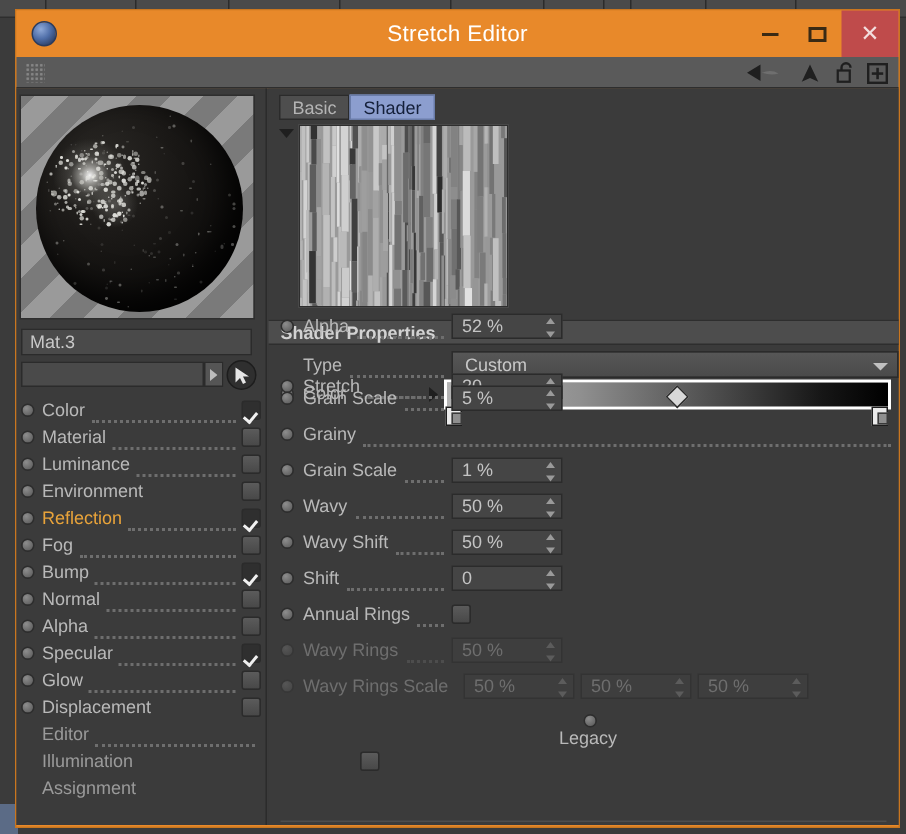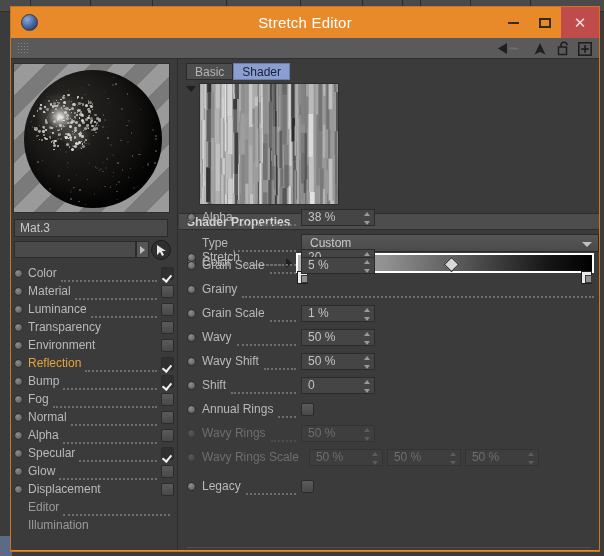--- a/index.html
+++ b/index.html
@@ -807,47 +807,41 @@
             <span class="chan-box"></span>
           </div>
           <div class="chan-row">
             <span class="chan-dot"></span>
             <span class="chan-label">Luminance</span>
             <span class="chan-leader"></span>
             <span class="chan-box"></span>
           </div>
           <div class="chan-row">
             <span class="chan-dot"></span>
-            <span class="chan-label">Transparency</span>
-            <span class="chan-leader" style="border-bottom: none;"></span>
-            <span class="chan-box"></span>
-          </div>
-          <div class="chan-row">
-            <span class="chan-dot"></span>
             <span class="chan-label">Environment</span>
             <span class="chan-leader" style="border-bottom: none;"></span>
             <span class="chan-box"></span>
           </div>
           <div class="chan-row active">
             <span class="chan-dot"></span>
             <span class="chan-label">Reflection</span>
             <span class="chan-leader"></span>
             <span class="chan-box checked"></span>
           </div>
           <div class="chan-row">
             <span class="chan-dot"></span>
+            <span class="chan-label">Fog</span>
+            <span class="chan-leader"></span>
+            <span class="chan-box"></span>
+          </div>
+          <div class="chan-row">
+            <span class="chan-dot"></span>
             <span class="chan-label">Bump</span>
             <span class="chan-leader"></span>
             <span class="chan-box checked"></span>
-          </div>
-          <div class="chan-row">
-            <span class="chan-dot"></span>
-            <span class="chan-label">Fog</span>
-            <span class="chan-leader"></span>
-            <span class="chan-box"></span>
           </div>
           <div class="chan-row">
             <span class="chan-dot"></span>
             <span class="chan-label">Normal</span>
             <span class="chan-leader"></span>
             <span class="chan-box"></span>
           </div>
           <div class="chan-row">
             <span class="chan-dot"></span>
             <span class="chan-label">Alpha</span>
@@ -871,20 +865,24 @@
             <span class="chan-label">Displacement</span>
             <span class="chan-leader" style="border-bottom: none;"></span>
             <span class="chan-box"></span>
           </div>
           <div class="chan-row plain">
             <span class="chan-label">Editor</span>
             <span class="chan-leader"></span>
           </div>
           <div class="chan-row plain">
             <span class="chan-label">Illumination</span>
+            <span class="chan-leader" style="border-bottom: none;"></span>
+          </div>
+          <div class="chan-row plain">
+            <span class="chan-label">Assignment</span>
             <span class="chan-leader" style="border-bottom: none;"></span>
           </div>
         </div>
     </div>
 
     <div id="right-col">
 
       <div id="tabs">
           <div class="tab">Basic</div>
           <div class="tab active">Shader</div>
@@ -1151,21 +1149,21 @@
         <div class="grad-knob" id="grad-knob-l"></div>
         <div class="grad-knob" id="grad-knob-r"></div>
       </div>
 
       <div id="rows-container">
           <div class="prow" style="top: 148px;">
             <span class="pdot"></span>
             <span class="plabel">Alpha</span>
             <span class="pleader"></span>
             <div class="pfieldzone">
-              <div class="numfield"><span>38 %</span><span class="spin"></span></div>
+              <div class="numfield"><span>52 %</span><span class="spin"></span></div>
             </div>
           </div>
           <div class="prow" style="top: 188px;">
             <span class="pdot"></span>
             <span class="plabel">Stretch</span>
             <span class="pleader"></span>
             <div class="pfieldzone">
               <div class="numfield"><span>20</span><span class="spin"></span></div>
             </div>
           </div>
@@ -1233,21 +1231,21 @@
           <div class="prow dim" style="top: 388px;">
             <span class="pdot dim"></span>
             <span class="plabel">Wavy Rings Scale</span>
             <span class="pleader"></span>
             <div class="pfieldzone">
               <div class="numfield dim"><span>50 %</span><span class="spin"></span></div>
               <div class="numfield dim" style="margin-left: 4px;"><span>50 %</span><span class="spin"></span></div>
               <div class="numfield dim" style="margin-left: 4px;"><span>50 %</span><span class="spin"></span></div>
             </div>
           </div>
-          <div class="prow" style="top: 417px;">
+          <div class="prow" style="top: 417px; flex-direction: column;">
             <span class="pdot"></span>
             <span class="plabel">Legacy</span>
             <span class="pleader"></span>
             <div class="pfieldzone">
               <span class="chk"></span>
             </div>
           </div>
         </div>
 
       <div id="legacy-divider"></div>

